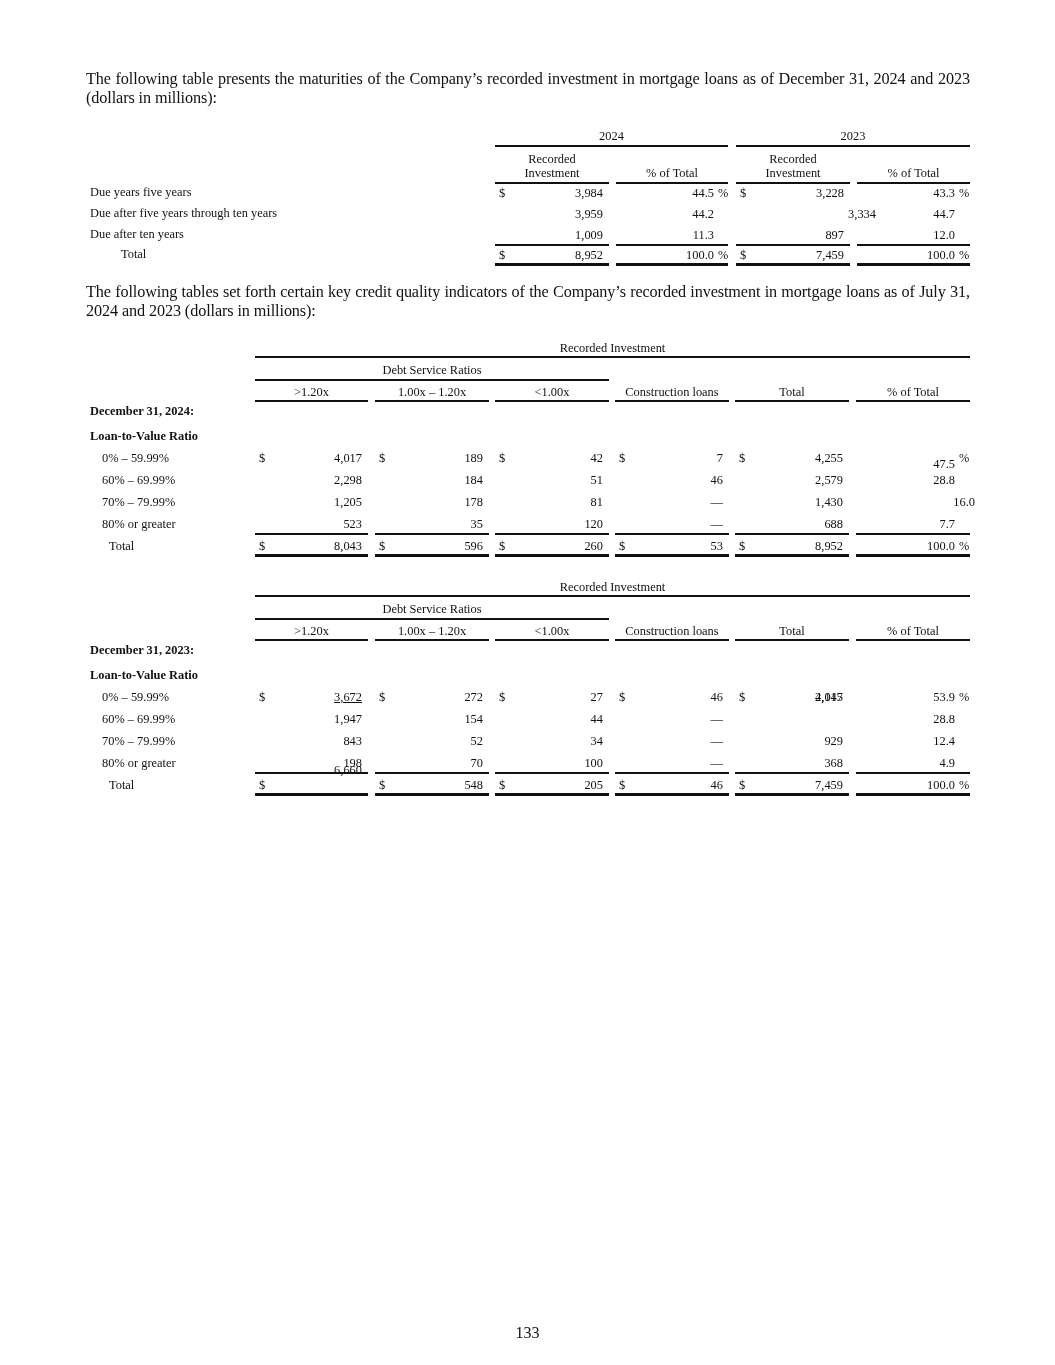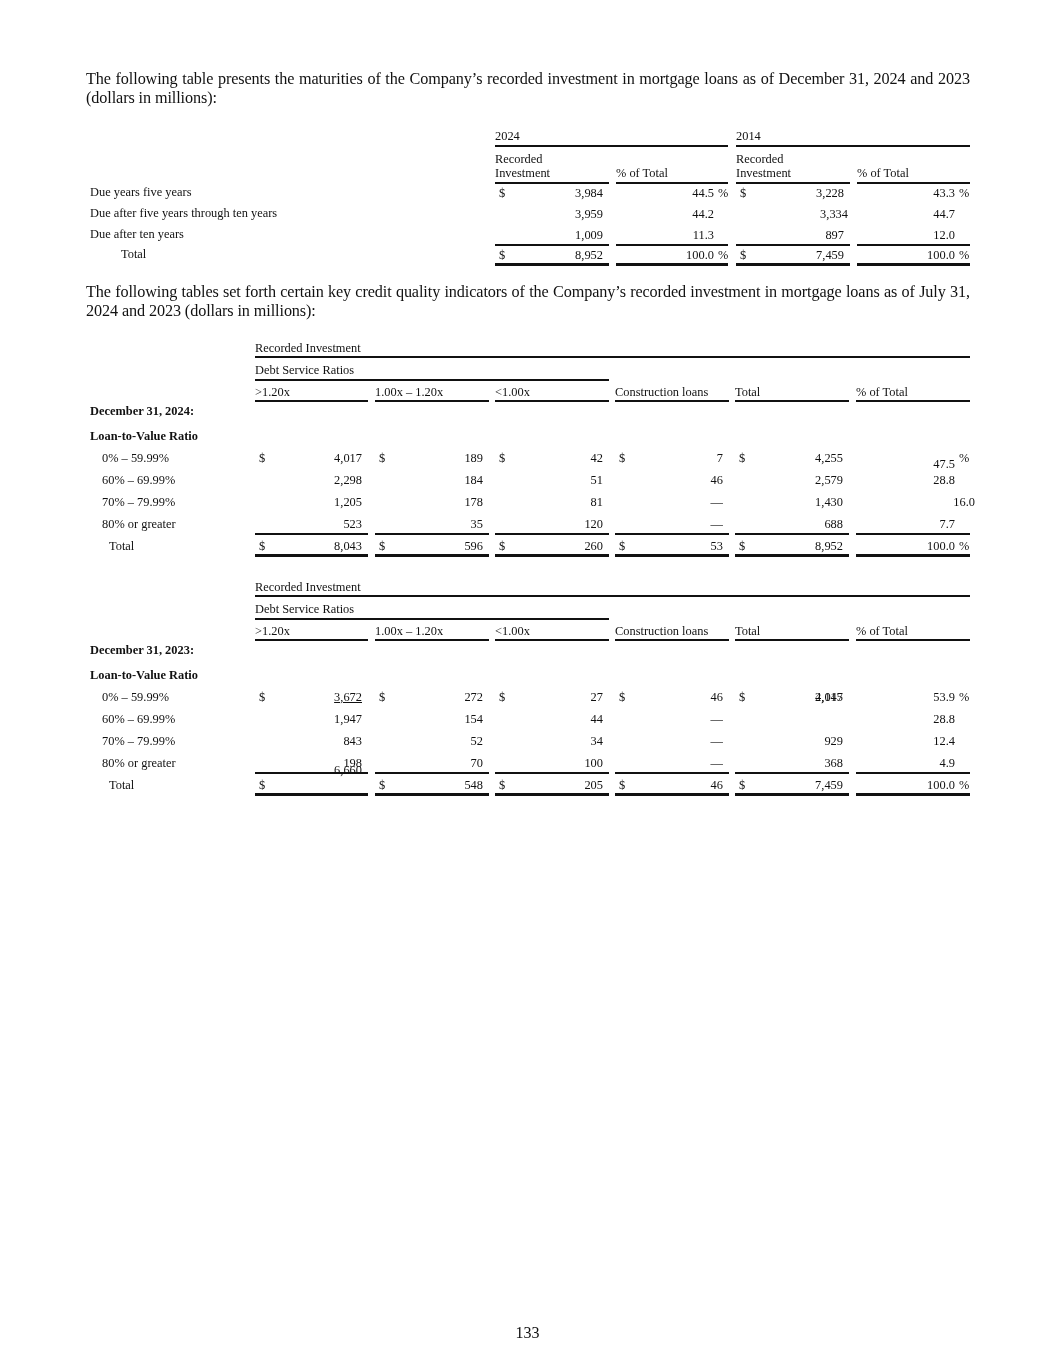--- a/index.html
+++ b/index.html
@@ -6,36 +6,36 @@
   body {
     width: 1055px; height: 1365px; position: relative; overflow: hidden;
     font-family: "Liberation Serif", "DejaVu Serif", serif; color: #111;
   }
   .para {
     position: absolute; left: 86px; width: 884px;
     font-size: 16.2px; line-height: 19px; text-align: justify;
     text-align-last: left; letter-spacing: -0.1px;
   }
   .t { position: absolute; font-size: 12.4px; line-height: 14px; white-space: nowrap; }
-  .c { }
+  .c { text-align: center; }
   .r { text-align: right; }
   .b { font-weight: bold; }
   .rule { position: absolute; height: 2px; background: #111; }
   .dbl { position: absolute; height: 3px; background: #111; }
   .pageno { position: absolute; left: 0; width: 1055px; top: 1324px; text-align: center; font-size: 16px; }
 </style>
 </head>
 <body>
 
 <div class="para" style="top:70px;">The following table presents the maturities of the Company’s recorded investment in mortgage loans as of December 31, 2024 and 2023 (dollars in millions):</div>
 
 <div>
 
   <div class="t c" style="left:495px;width:233px;top:129px;">2024</div>
-  <div class="t c" style="left:736px;width:234px;top:129px;">2014</div>
+  <div class="t c" style="left:736px;width:234px;top:129px;">2023</div>
   <div class="rule" style="left:495px;width:233px;top:145px;"></div>
   <div class="rule" style="left:736px;width:234px;top:145px;"></div>
 
   <div class="t c" style="left:495px;width:114px;top:152px;">
     <div>Recorded</div>
     <div>Investment</div>
   </div>
   <div class="t c" style="left:616px;width:112px;top:166px;">% of Total</div>
   <div class="t c" style="left:736px;width:114px;top:152px;">
     <div>Recorded</div>
@@ -56,21 +56,21 @@
     <div class="t" style="left:740px;top:186px;">$</div>
     <div class="t r" style="left:760px;width:84px;top:186px;">3,228</div>
     <div class="t r" style="left:857px;width:98px;top:186px;">43.3</div>
     <div class="t" style="left:959px;top:186px;">%</div>
   </div>
 
   <div>
     <div class="t" style="left:90px;top:206px;">Due after five years through ten years</div>
     <div class="t r" style="left:520px;width:83px;top:207px;">3,959</div>
     <div class="t r" style="left:616px;width:98px;top:207px;">44.2</div>
-    <div class="t r" style="left:764px;width:84px;top:207px;">3,334</div>
+    <div class="t r" style="left:792px;width:84px;top:207px;">3,334</div>
     <div class="t r" style="left:857px;width:98px;top:207px;">44.7</div>
   </div>
 
   <div>
     <div class="t" style="left:90px;top:227px;">Due after ten years</div>
     <div class="t r" style="left:520px;width:83px;top:228px;">1,009</div>
     <div class="t r" style="left:616px;width:98px;top:228px;">11.3</div>
     <div class="t r" style="left:760px;width:84px;top:228px;">897</div>
     <div class="t r" style="left:857px;width:98px;top:228px;">12.0</div>
   </div>

